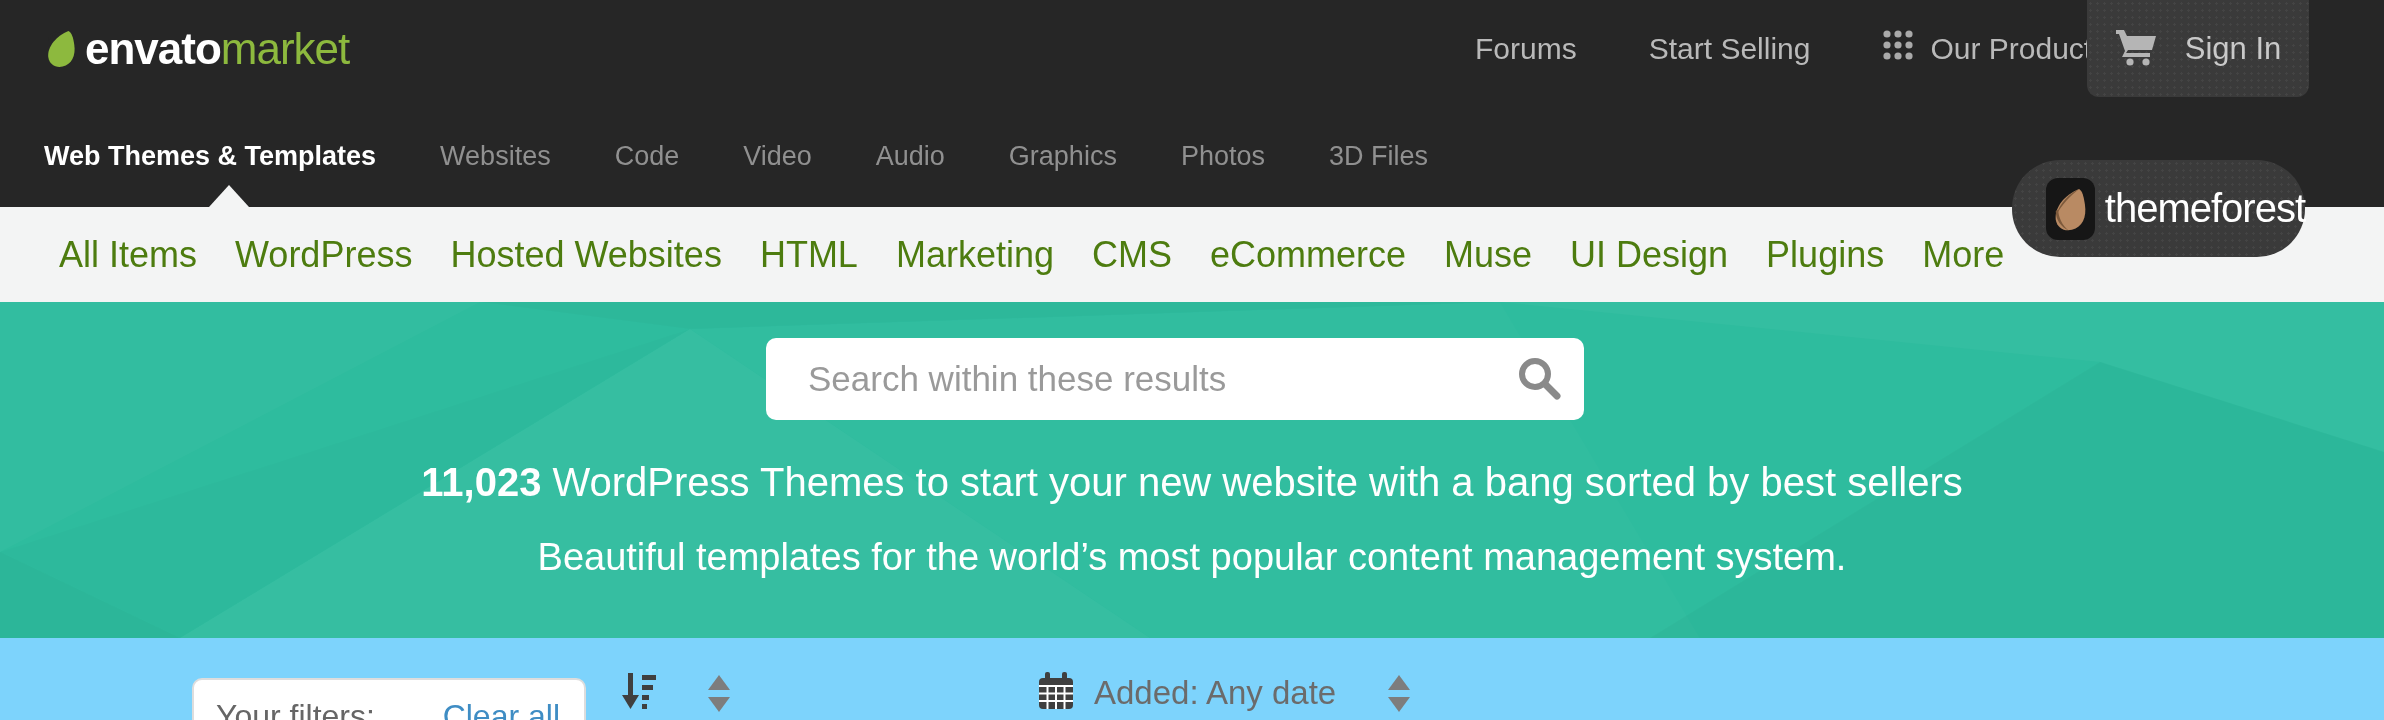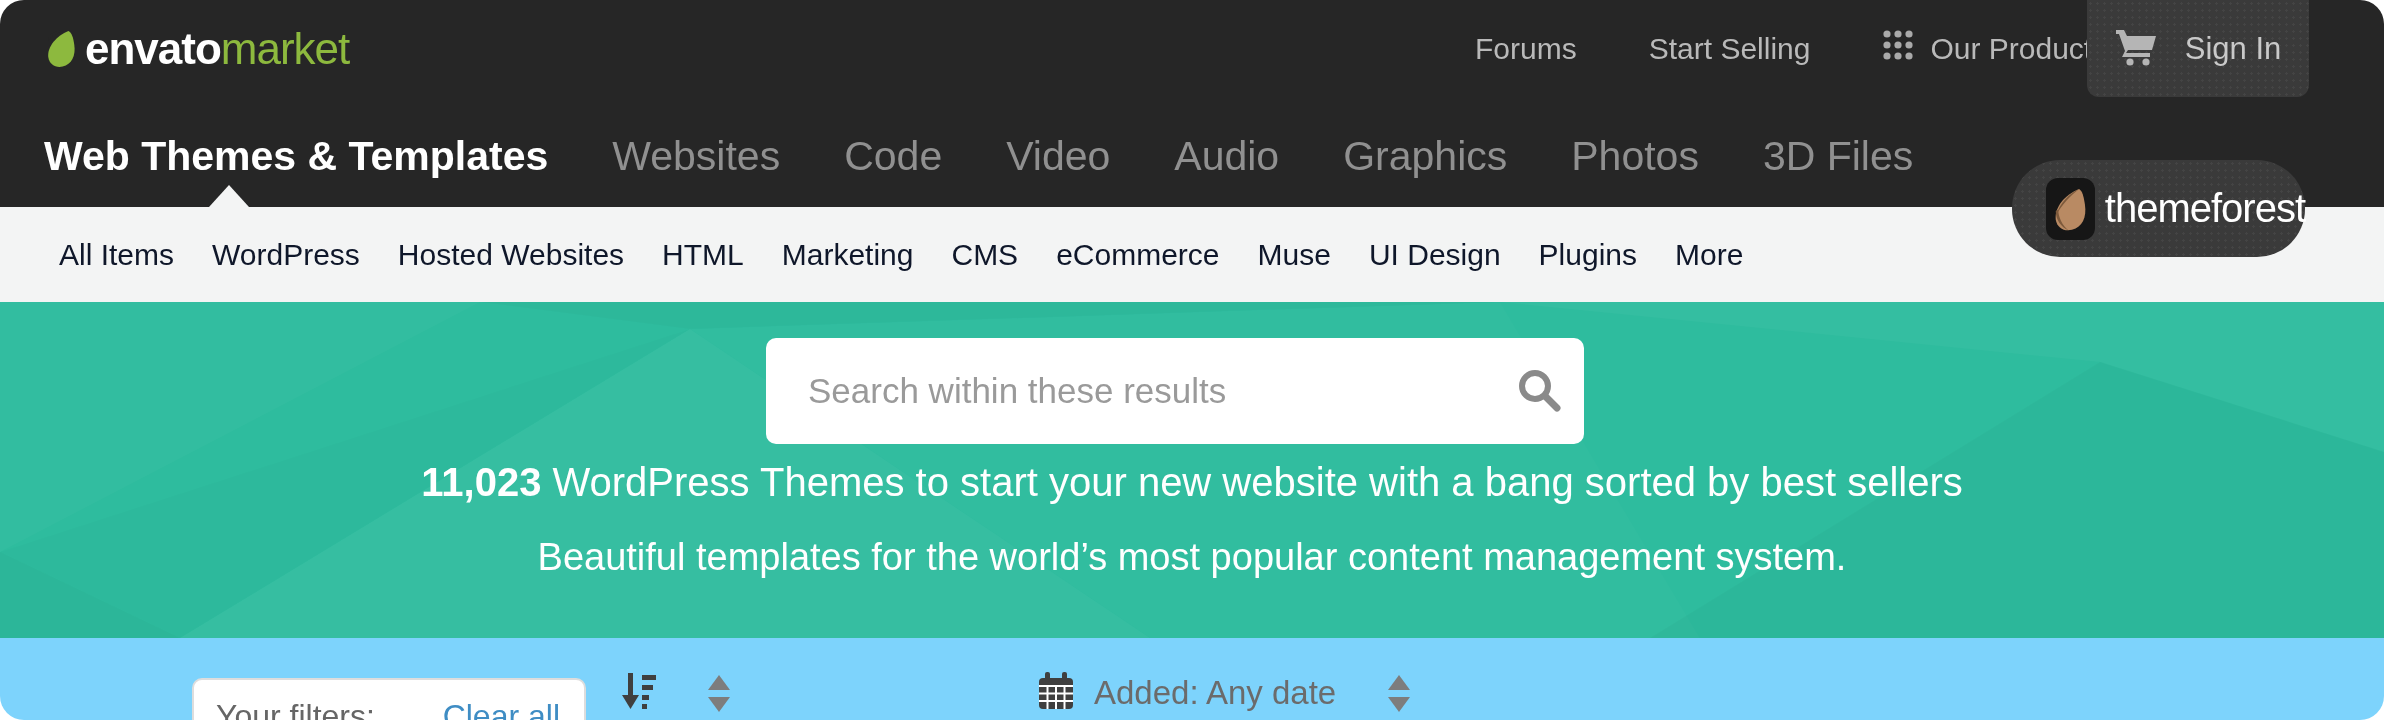--- a/index.html
+++ b/index.html
@@ -1,58 +1,58 @@
 <!DOCTYPE html>
 <html><head>
 <meta charset="utf-8">
 <style>
   * { margin:0; padding:0; box-sizing:border-box; }
   html,body { width:2384px; height:720px; overflow:hidden; }
   body { font-family:"Liberation Sans", sans-serif; background:#ffffff; }
-  .page { position:relative; width:2384px; height:720px; overflow:hidden;border-radius:24px; }
+  .page { position:relative; width:2384px; height:720px; overflow:hidden; }
 
   
   .site-header { position:absolute; left:0; top:0; width:2384px; height:207px; background:#262626; }
   .logo { position:absolute; left:44px; top:0; height:97px; display:flex; align-items:center; gap:7px; cursor:pointer; }
   .logo svg { display:block; }
   .logo-text { font-size:44px; letter-spacing:-1px; }
   .logo-brand { color:#ffffff; font-weight:700; }
   .logo-suffix { color:#8db93e; font-weight:400; }
 
   .top-nav { position:absolute; left:1475px; top:0; height:97px; display:flex; align-items:center; }
   .top-nav-item { color:#b9b9b9; font-size:30px; margin-right:72px; white-space:nowrap; cursor:pointer; display:flex; align-items:center; gap:16px; }
   .top-nav-item:last-child { margin-right:0; }
 
   .signin-panel { position:absolute; left:2087px; top:0; width:222px; height:97px; background:#3a3a3a;
     background-image:radial-gradient(rgba(255,255,255,0.05) 1.2px, transparent 1.3px); background-size:7px 7px;
     border-radius:0 0 12px 12px; display:flex; align-items:center; justify-content:center; gap:28px; cursor:pointer; }
   .signin-label { color:#c9c9c9; font-size:31px; }
 
   .cat-nav { position:absolute; left:44px; top:128px; height:56px; display:flex; align-items:center; }
-  .cat-item { font-size:41px; color:#909090; margin-right:64px; white-space:nowrap; cursor:pointer; }
+  .cat-item { font-size:27px; color:#909090; margin-right:64px; white-space:nowrap; cursor:pointer; }
   .cat-item.active { color:#ffffff; font-weight:700; }
   .active-tab-caret { position:absolute; left:209px; top:185px; width:0; height:0;
     border-left:20px solid transparent; border-right:20px solid transparent; border-bottom:22px solid #f3f4f4; }
 
   
   .subnav { position:absolute; left:0; top:207px; width:2384px; height:95px; background:#f3f4f4;
     display:flex; align-items:center; padding-left:59px; }
-  .subnav-item { font-size:30px; color:#0f172a; margin-right:38px; white-space:nowrap; cursor:pointer;text-align:center; }
+  .subnav-item { font-size:36px; color:#4d7c0f; margin-right:38px; white-space:nowrap; cursor:pointer;text-align:center; }
 
   
   .tf-badge { position:absolute; left:2012px; top:160px; width:293px; height:97px; background:#3a3a3a;
     background-image:radial-gradient(rgba(255,255,255,0.05) 1.2px, transparent 1.3px); background-size:7px 7px;
     border-radius:48px; display:flex; align-items:center; padding-left:34px; gap:10px; z-index:5; cursor:pointer;justify-content:center; }
   .tf-logo { width:62px; height:62px; background:#161616; border-radius:12px; display:flex; align-items:center; justify-content:center; }
   .tf-label { color:#ffffff; font-size:40px; letter-spacing:-1px; }
 
   
   .hero { position:absolute; left:0; top:302px; width:2384px; height:336px; background:#2ebc9e; overflow:hidden; }
   .hero-poly { position:absolute; left:0; top:0; }
-  .search-box { position:absolute; left:766px; top:36px; width:818px; height:106px; background:#ffffff; border-radius:10px;
+  .search-box { position:absolute; left:766px; top:36px; width:818px; height:82px; background:#ffffff; border-radius:10px;
     display:flex; align-items:flex-end; }
   .search-input { flex:1; height:100%; border:none; outline:none; background:transparent; padding:0 0 0 42px;
     font-family:"Liberation Sans", sans-serif; font-size:35px; color:#333333; }
   .search-input::placeholder { color:#9a9a9a; opacity:1; }
   .search-btn { width:90px; height:100%; display:flex; align-items:center; justify-content:center; cursor:pointer; background:transparent; border:none; }
   .hero-line1 { position:absolute; left:0; top:158px; width:2384px; text-align:center; color:#ffffff; font-size:40px; }
   .hero-line1 b { font-weight:700; }
   .hero-line2 { position:absolute; left:0; top:234px; width:2384px; text-align:center; color:#ffffff; font-size:38px; }
 
   

